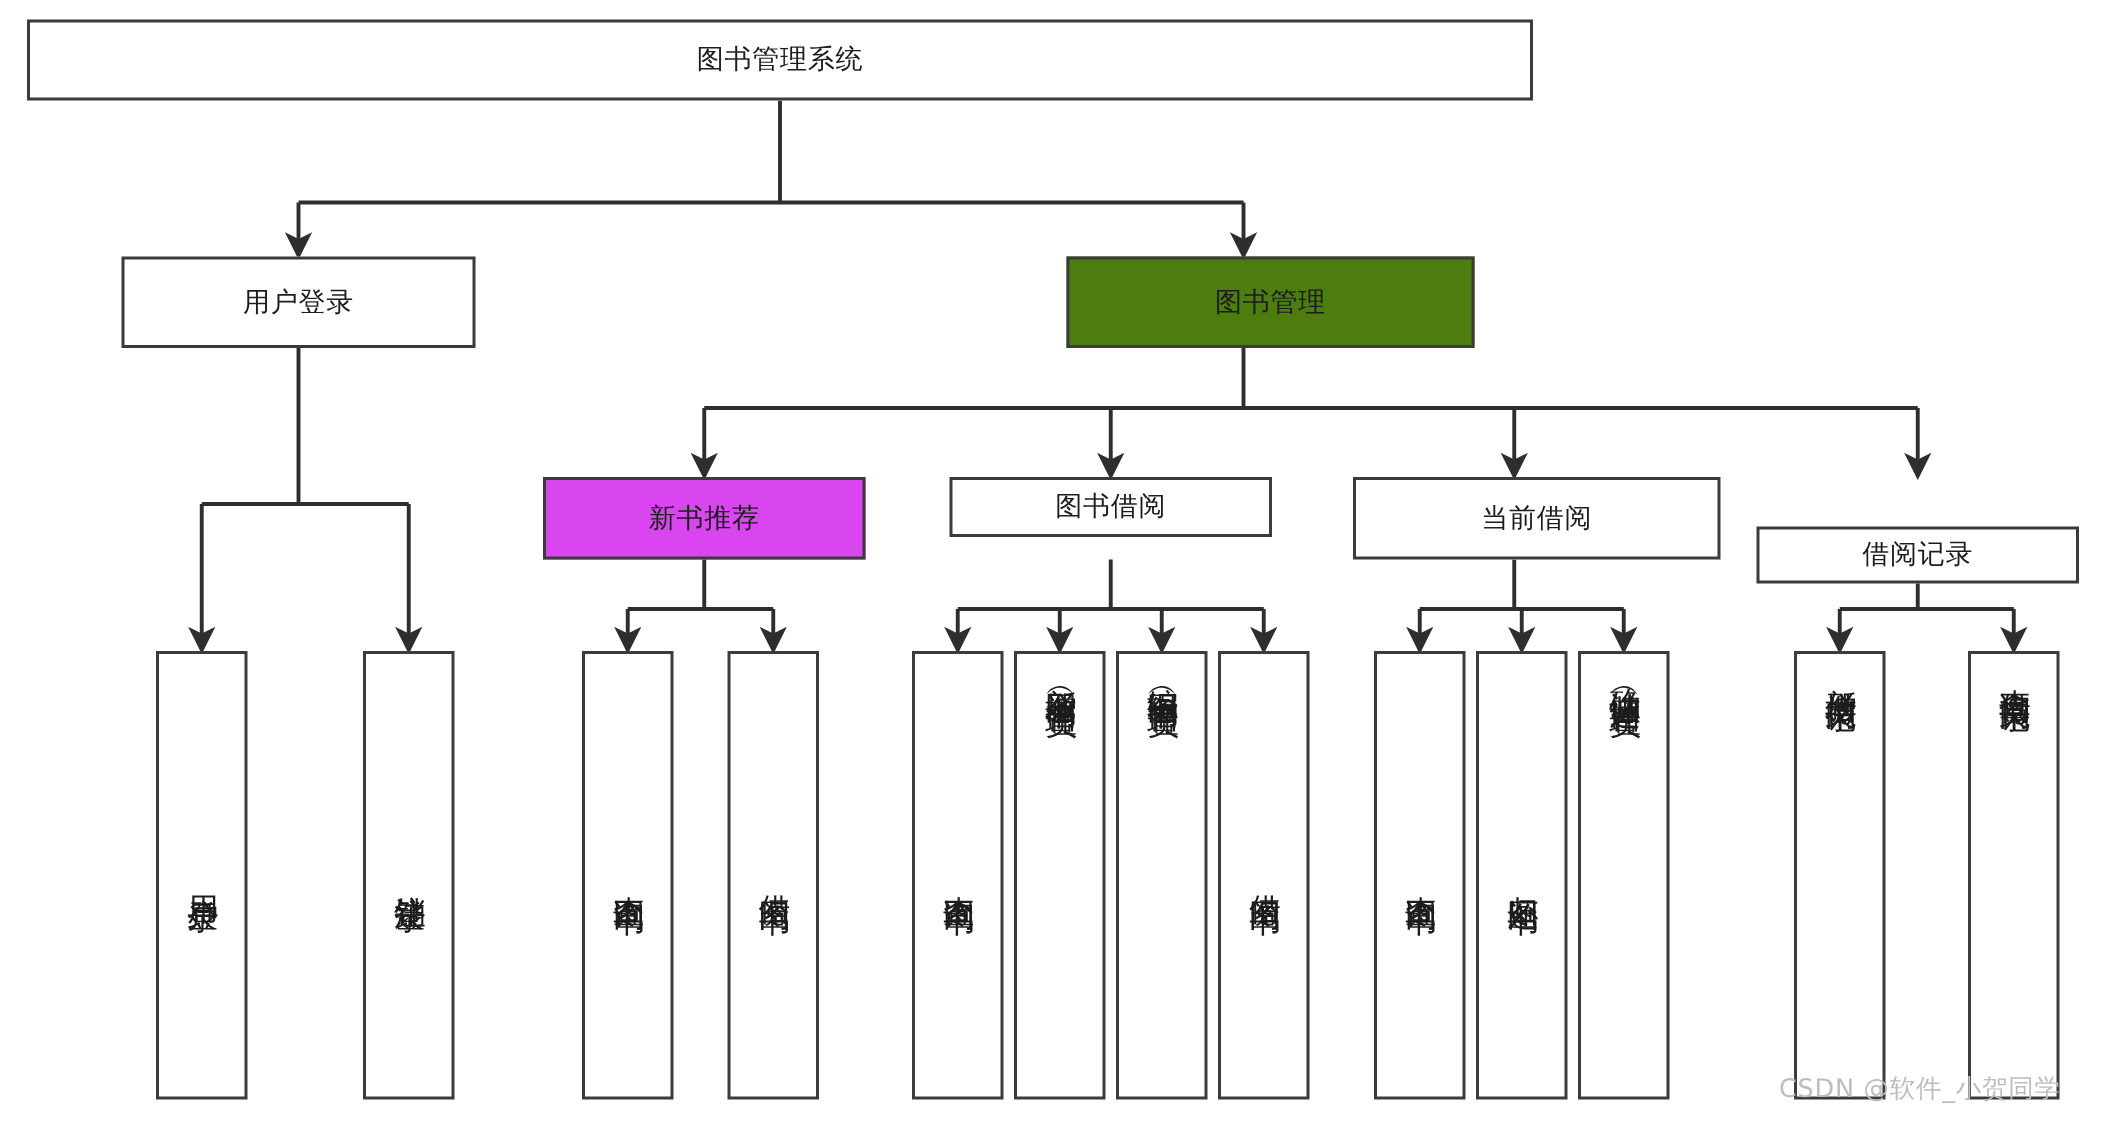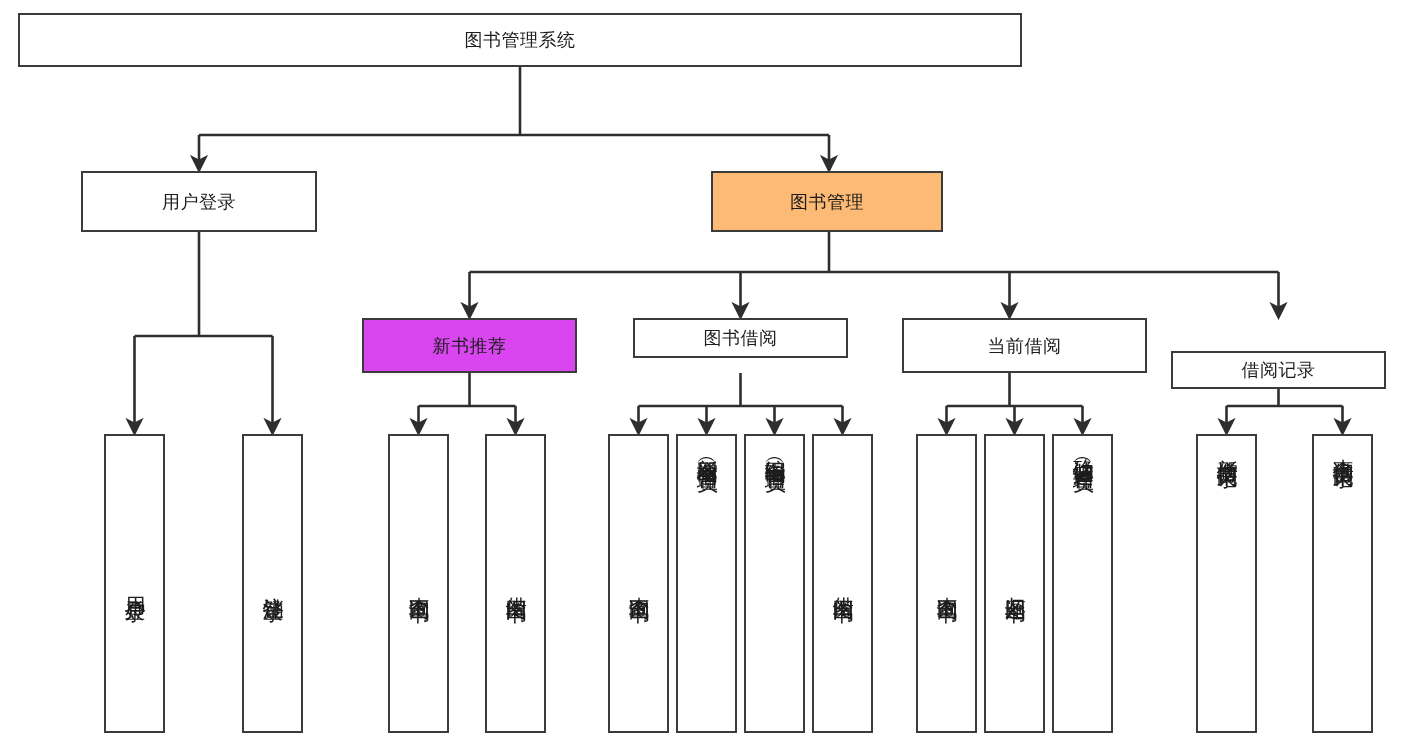--- a/index.html
+++ b/index.html
@@ -93,21 +93,21 @@
       </g>
   </svg>
 
   <div id="nodes">
       <div class="node h" style="left: 18px; top: 13px; width: 1004px; height: 54px; border-color: rgb(59, 59, 59); background: rgb(255, 255, 255); color: rgb(28, 28, 28);">
         <span class="label">图书管理系统</span>
       </div>
       <div class="node h" style="left: 81px; top: 171px; width: 236px; height: 61px; border-color: rgb(59, 59, 59); background: rgb(255, 255, 255); color: rgb(28, 28, 28);">
         <span class="label">用户登录</span>
       </div>
-      <div class="node h" style="left: 711px; top: 171px; width: 232px; height: 61px; border-color: rgb(59, 59, 59); background: #fdba74; color: rgb(28, 28, 28);">
+      <div class="node h" style="left: 711px; top: 171px; width: 272px; height: 61px; border-color: rgb(59, 59, 59); background: #4d7c0f; color: rgb(28, 28, 28);">
         <span class="label">图书管理</span>
       </div>
       <div class="node h" style="left: 362px; top: 318px; width: 215px; height: 55px; border-color: rgb(59, 59, 59); background: #d946ef; color: rgb(28, 28, 28);">
         <span class="label">新书推荐</span>
       </div>
       <div class="node h" style="left: 633px; top: 318px; width: 215px; height: 40px; border-color: rgb(59, 59, 59); background: rgb(255, 255, 255); color: rgb(28, 28, 28);">
         <span class="label">图书借阅</span>
       </div>
       <div class="node h" style="left: 902px; top: 318px; width: 245px; height: 55px; border-color: rgb(59, 59, 59); background: rgb(255, 255, 255); color: rgb(28, 28, 28);">
         <span class="label">当前借阅</span>
@@ -149,13 +149,14 @@
         <span class="label">确认归还（管理员）</span>
       </div>
       <div class="node v" style="left: 1196px; top: 434px; width: 61px; height: 299px; border-color: rgb(59, 59, 59); background: rgb(255, 255, 255); color: rgb(28, 28, 28);">
         <span class="label">新增借阅记录</span>
       </div>
       <div class="node v" style="left: 1312px; top: 434px; width: 61px; height: 299px; border-color: rgb(59, 59, 59); background: rgb(255, 255, 255); color: rgb(28, 28, 28);">
         <span class="label">查询借阅记录</span>
       </div>
     </div>
 
+  <div id="watermark" style="left:1186px; top:714px;">CSDN @软件_小贺同学</div>
 </div>
 
 </body></html>

